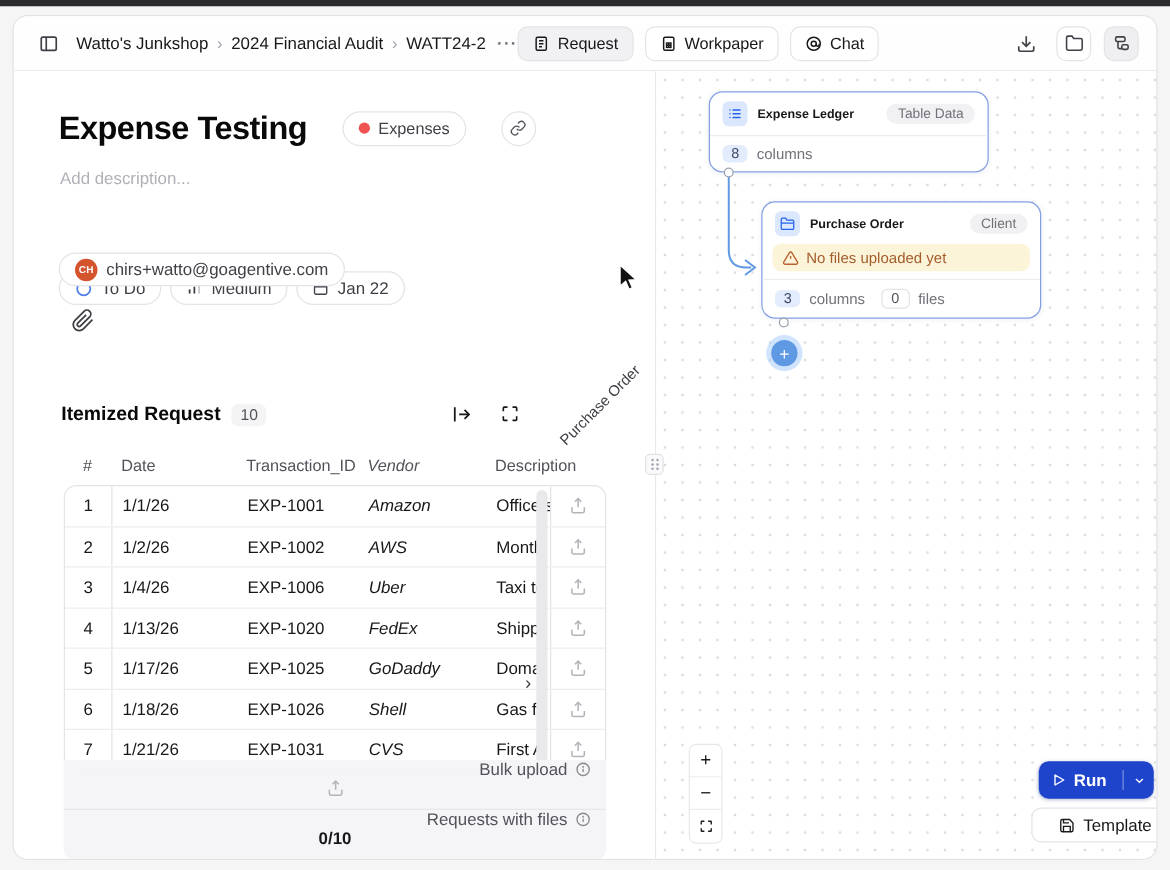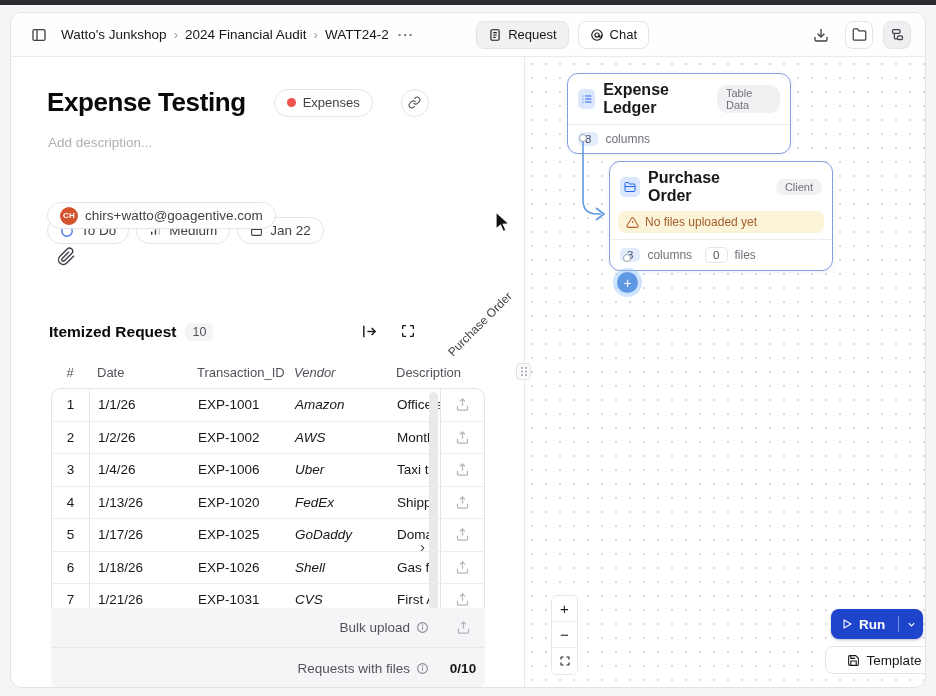--- a/index.html
+++ b/index.html
@@ -8,21 +8,21 @@
   .top-strip { position:absolute; top:0; left:0; width:100%; height:5px; background:#2b2b2f; }
   .window { position:absolute; left:10px; top:12px; width:916px; height:676px; background:#fff;
             border:1px solid #e2e2e5; border-radius:12px; overflow:hidden; }
 
   
   .hdr { position:absolute; top:0; left:0; right:0; height:44px; border-bottom:1px solid #ebebee;
          display:flex; align-items:center; padding:0 14px; background:#fefefe; }
   .crumbs { display:flex; align-items:flex-end; gap:7px; font-size:13.5px; font-weight:500; color:#18181b; margin-left:8px; }
   .crumb-sep { color:#a1a1aa; font-size:13px; }
   .crumb-more { color:#71717a; letter-spacing:1px; font-weight:700; margin-left:2px; cursor:pointer; }
-  .tabs { display:flex; gap:9px; margin-left:62px; }
+  .tabs { display:flex; gap:9px; }
   .tab { display:flex; align-items:center; gap:6px; height:28px; padding:0 11px; border:1px solid #e4e4e7;
          border-radius:8px; background:#fff; font-size:13px; color:#18181b; cursor:pointer; }
   .tab.active { background:#f1f1f3; }
   .hdr-right { margin-left:auto; display:flex; align-items:center; gap:10px; }
   .icon-btn { width:28px; height:28px; display:flex; align-items:center; justify-content:center;
               border-radius:8px; cursor:pointer; color:#3f3f46; }
   .icon-btn.bordered { border:1px solid #e4e4e7; background:#fff; }
   .icon-btn.active { background:#efeff1; border:1px solid #e4e4e7; }
 
   
@@ -71,37 +71,37 @@
   .c-tid { width:97px; padding-left:6px; }
   .c-vendor { width:100px; padding-left:6px;font-style:italic; }
   .c-desc { flex:1; padding-left:8px; white-space:nowrap; overflow:hidden; }
   .c-up { width:44px; border-left:1px solid #e4e4e7; align-self:stretch; display:flex; align-items:center;
           justify-content:center; color:#b4b4ba; cursor:pointer; }
   .vscroll { position:absolute; left:377px; top:3px; width:9px; height:219px; background:#e9e9eb; border-radius:5px; }
   .scroll-chev { position:absolute; left:409px; top:481px; font-size:15px; color:#3f3f46; cursor:pointer; z-index:5; }
 
   .tbl-footer { position:absolute; left:40px; top:551px; width:434px; height:81px; z-index:4;
                 background:rgba(244,244,246,0.93); border-radius:0 0 10px 10px; font-size:13.5px; color:#52525b; }
-  .foot-row { display:flex; align-items:center; height:40px; }
+  .foot-row { display:flex; align-items:center; height:40px;flex-direction:column; }
   .foot-row.divided { border-top:1px solid #e7e7ea; }
   .foot-label { margin-left:auto; display:flex; align-items:center; gap:6px; padding-right:12px; }
   .foot-cell { width:44px; display:flex; align-items:center; justify-content:center; color:#b4b4ba; }
   .foot-count { width:44px; text-align:center; font-weight:700; color:#18181b; font-size:13.5px; }
 
   .drag-handle { position:absolute; left:505px; top:350px; width:15px; height:17px; background:#fafafa;
                  border:1px solid #e2e2e5; border-radius:4px; z-index:6; display:flex; align-items:center;
                  justify-content:center; cursor:col-resize; }
 
   
   .node { position:absolute; width:224px; background:#fff; border:1px solid #84a0e4; border-radius:11px;
           box-shadow:0 1px 4px rgba(30,60,140,.08); cursor:grab; }
   .node-hd { display:flex; align-items:center; gap:8px; padding:7px 10px; }
   .node-ic { width:20px; height:20px; background:#dbe7fd; border-radius:5px; display:flex; align-items:center;
              justify-content:center; color:#2563eb; }
-  .node-title { font-size:16px; font-weight:700; color:#18181b; }
+  .node-title { font-size:10px; font-weight:700; color:#18181b; }
   .node-badge { margin-left:auto; background:#f1f1f3; border-radius:10px; padding:2px 9px; font-size:11px; color:#71717a; }
   .node-div { height:1px; background:#ededf0; }
   .node-ft { display:flex; align-items:center; gap:7px; padding:7px 10px; font-size:12px; color:#71717a; }
   .nbadge { border-radius:5px; padding:1px 7px; font-size:11.5px; color:#3e4a68; background:#e3ecfc; }
   .nbadge.plain { background:#fff; border:1px solid #e4e4e7; color:#52525b; }
   .warn-banner { margin:2px 8px 6px; background:#fcf4d8; border-radius:7px; padding:4px 8px; display:flex;
                  align-items:center; gap:6px; font-size:12px; color:#a35c2b; }
   .conn { position:absolute; width:8px; height:8px; background:#fff; border:1px solid #9ca3af; border-radius:50%; z-index:3; }
   .plus-btn { position:absolute; width:21px; height:21px; border-radius:50%; background:#5f99e3; color:#fff;
               display:flex; align-items:center; justify-content:center; font-size:14px; line-height:1;
@@ -157,20 +157,31 @@
               <line x1="9" y1="8" x2="15" y2="8"></line>
               <line x1="9" y1="12" x2="15" y2="12"></line>
               <line x1="9" y1="16" x2="13" y2="16"></line>
             </svg>
         </span>
         <span>Request</span>
       </div>
       <div class="tab">
         <span>
           <svg width="14" height="14" viewBox="0 0 24 24" fill="none" stroke="currentColor" stroke-width="2">
+              <rect x="5" y="3" width="14" height="18" rx="2"></rect>
+              <rect x="9" y="11" width="6" height="6"></rect>
+              <line x1="12" y1="11" x2="12" y2="17"></line>
+              <line x1="9" y1="14" x2="15" y2="14"></line>
+            </svg>
+        </span>
+        <span>Workpaper</span>
+      </div>
+      <div class="tab">
+        <span>
+          <svg width="14" height="14" viewBox="0 0 24 24" fill="none" stroke="currentColor" stroke-width="2">
               <circle cx="12" cy="12" r="9"></circle>
               <circle cx="12" cy="12" r="3.5"></circle>
               <path d="M15.5 12v1.5a2 2 0 0 0 4 0V12"></path>
             </svg>
         </span>
         <span>Chat</span>
       </div>
     </div>
     <div class="hdr-right">
       <span class="icon-btn">

